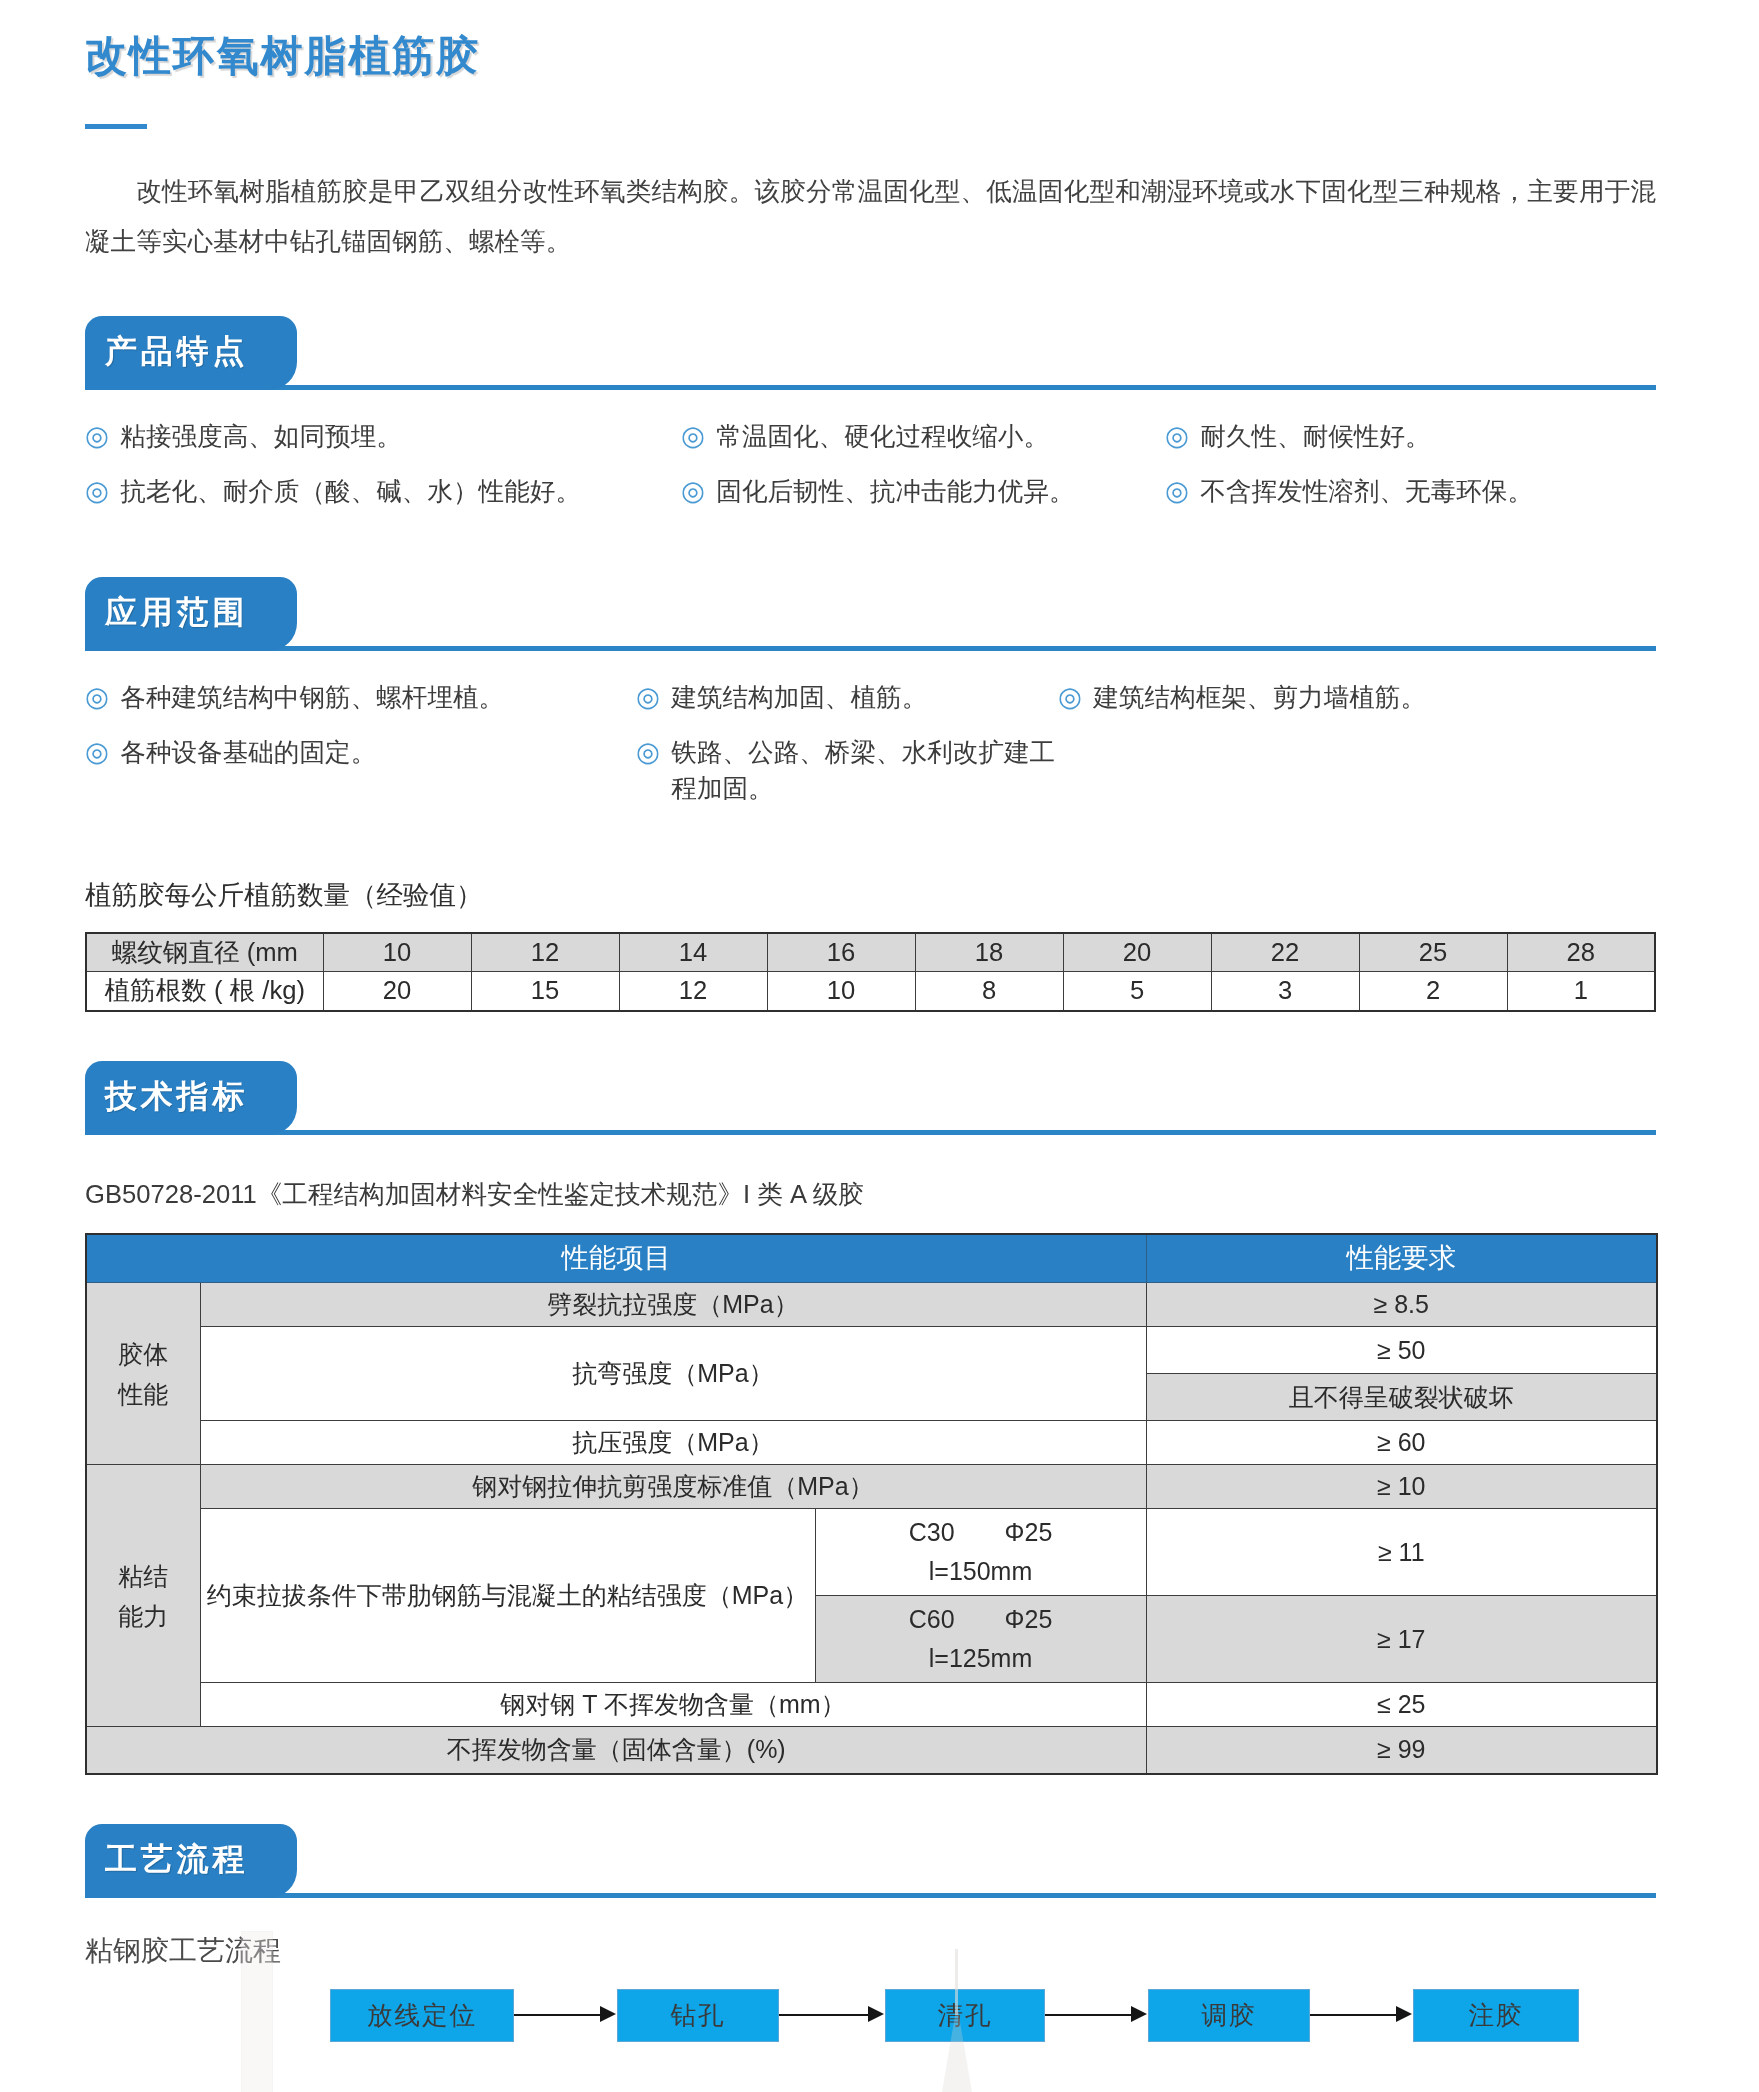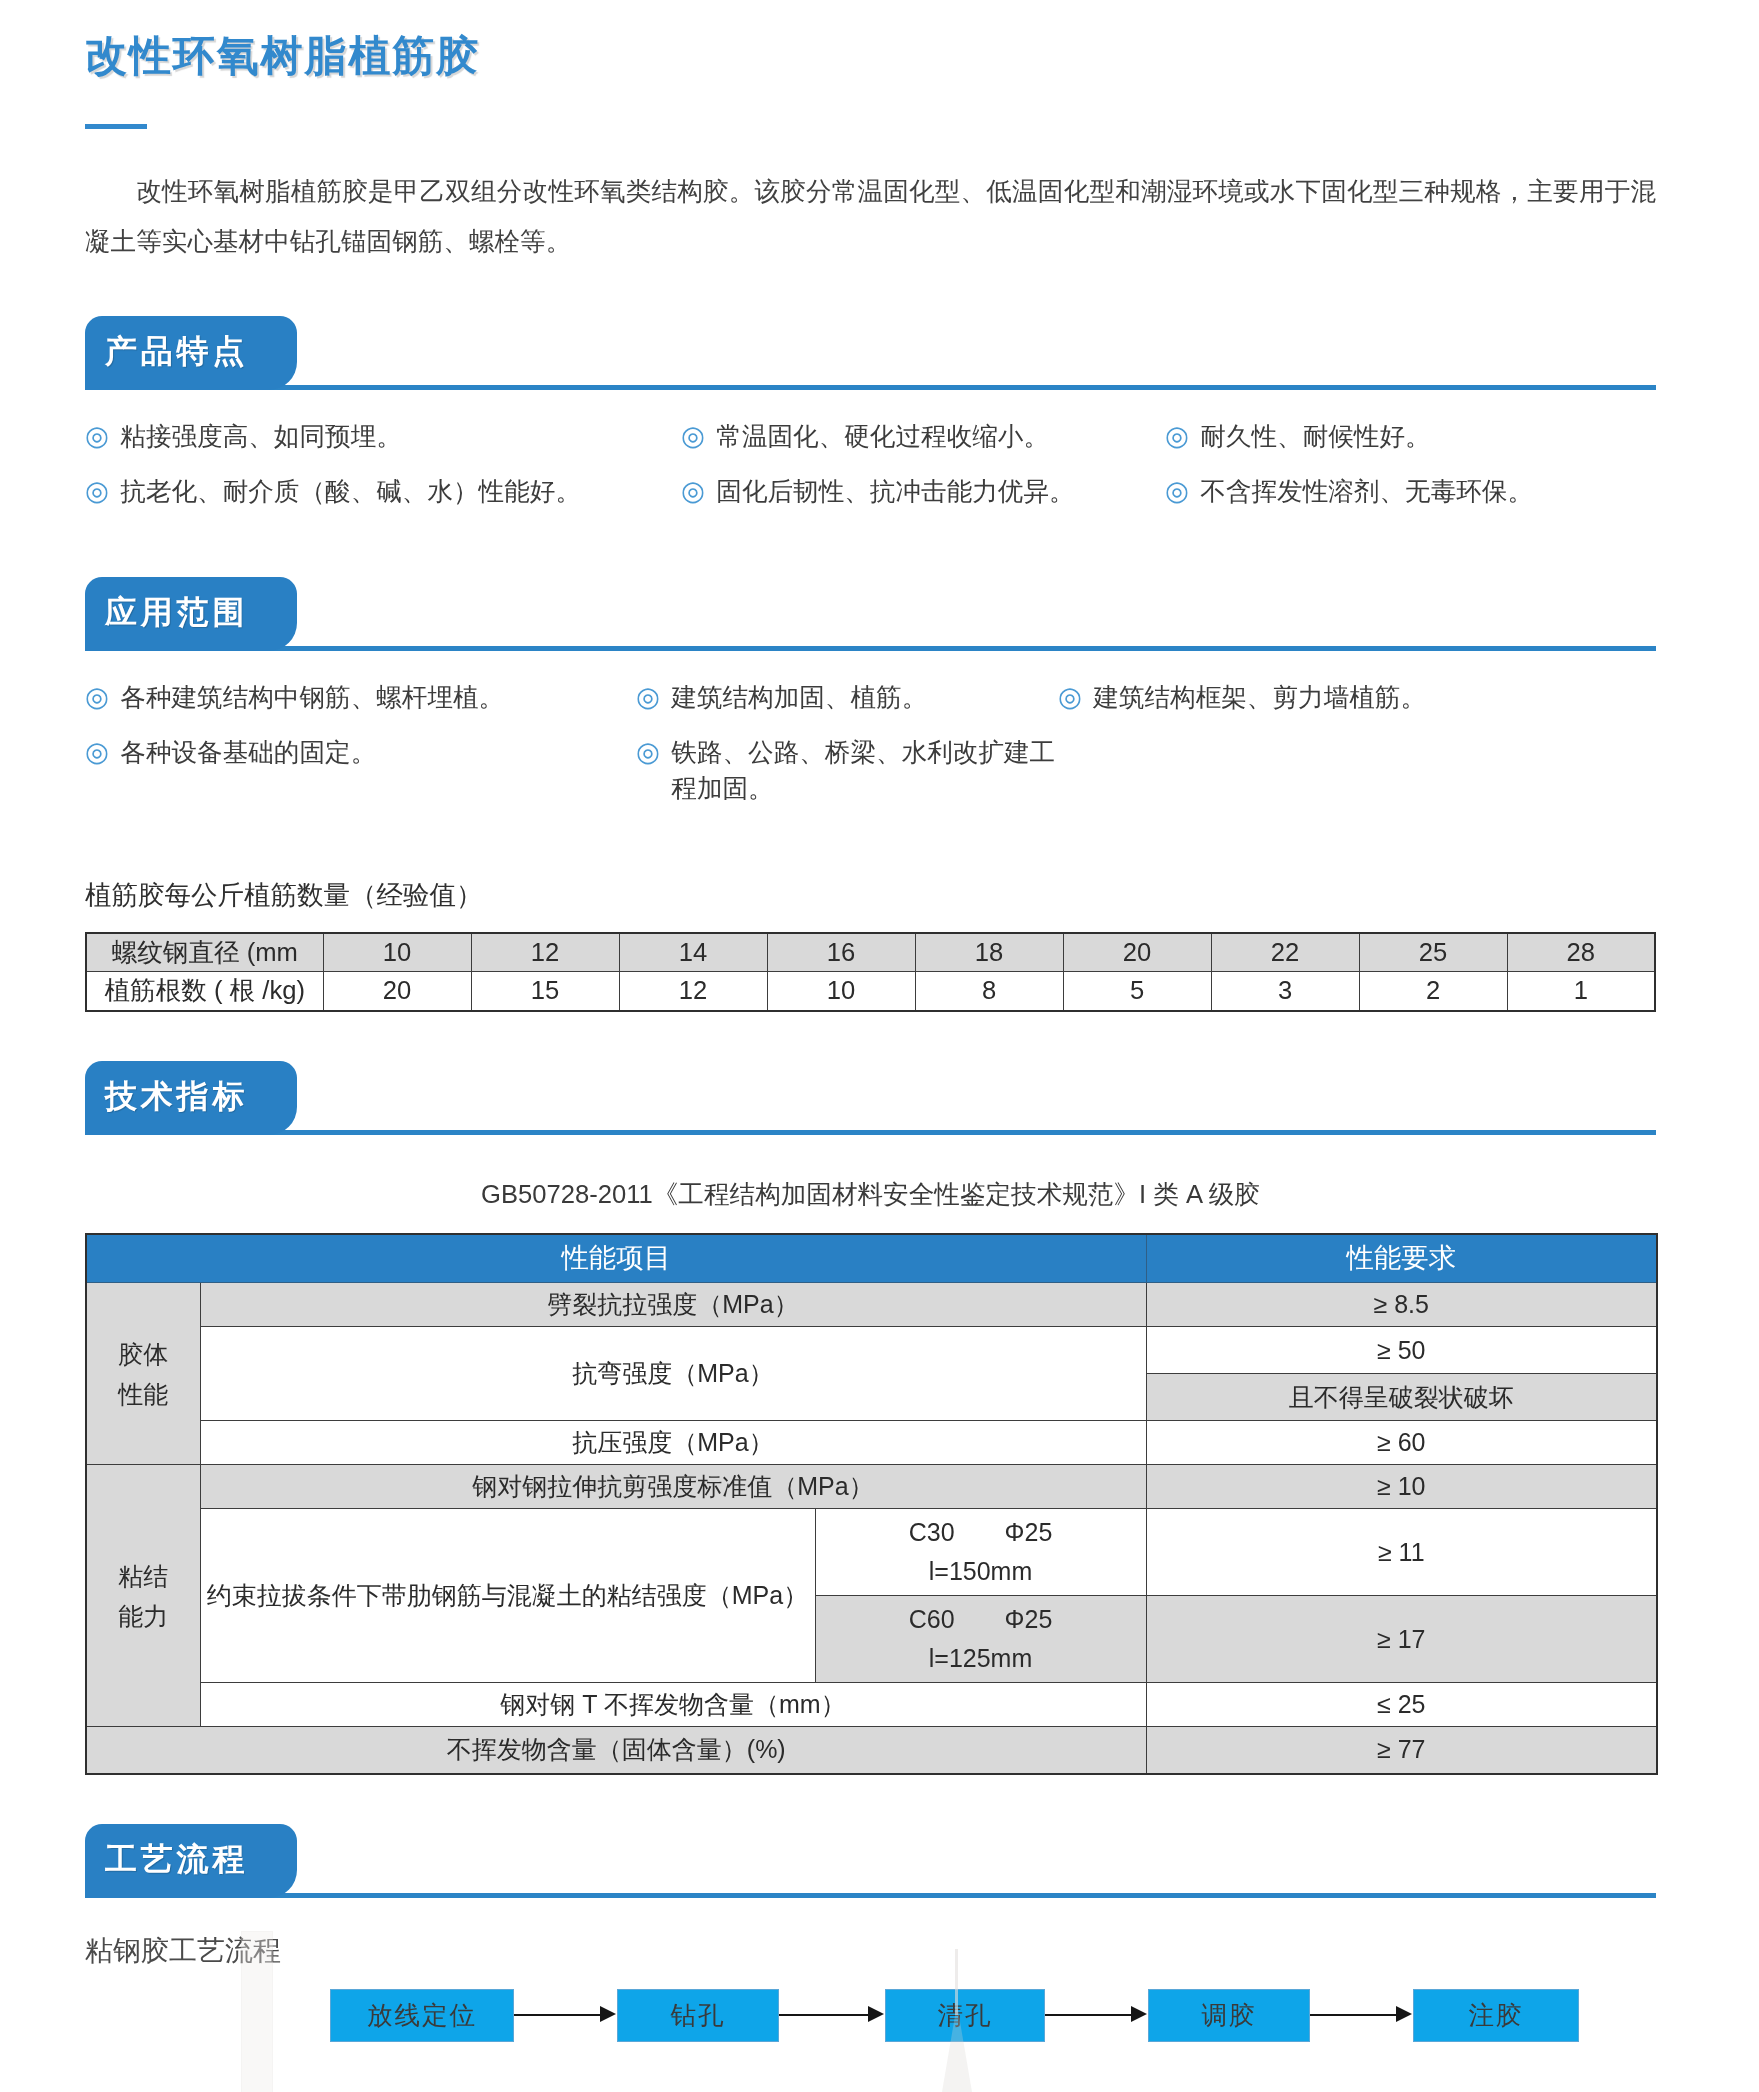--- a/index.html
+++ b/index.html
@@ -52,21 +52,21 @@
     border:2.8px solid #2f2f2f;
   }
   table.qty td {
     border:1.9px solid #3d3d3d; text-align:center; vertical-align:middle;
     height:39px; font-size:25.6px; color:#2b2b2b;
   }
   .row-gray td { background:#d9d9d9; }
   .row-white td { background:#ffffff; }
 
   
-  .tech-note { margin-top:42px; text-align:center; font-size:25.6px; color:#3a3a3a; }
+  .tech-note { margin-top:42px; font-size:25.6px; color:#3a3a3a; }
   table.tech {
     margin-top:21px; width:1571px; border-collapse:collapse; table-layout:fixed;
     border:2.8px solid #2f2f2f;
   }
   table.tech th, table.tech td {
     border:1.9px solid #3d3d3d; text-align:center; vertical-align:middle;
     font-size:25px; font-weight:normal; color:#2b2b2b;
   }
   table.tech th {
     background:#2980c4; color:#ffffff; font-size:27.4px; height:49px;
@@ -294,21 +294,21 @@
           <div>l=125mm</div>
         </td>
         <td class="bg-gray">≥ 17</td>
       </tr>
       <tr class="h46">
         <td colspan="2" class="bg-white">钢对钢 T 不挥发物含量（mm）</td>
         <td class="bg-white">≤ 25</td>
       </tr>
       <tr class="h50">
         <td colspan="3" class="bg-gray">不挥发物含量（固体含量）(%)</td>
-        <td class="bg-gray">≥ 77</td>
+        <td class="bg-gray">≥ 99</td>
       </tr>
     </tbody>
       </table>
   </div>
 
   <div class="section">
     <div class="banner-row">
       <div class="banner">工艺流程</div>
       <div class="banner-line"></div>
     </div>

